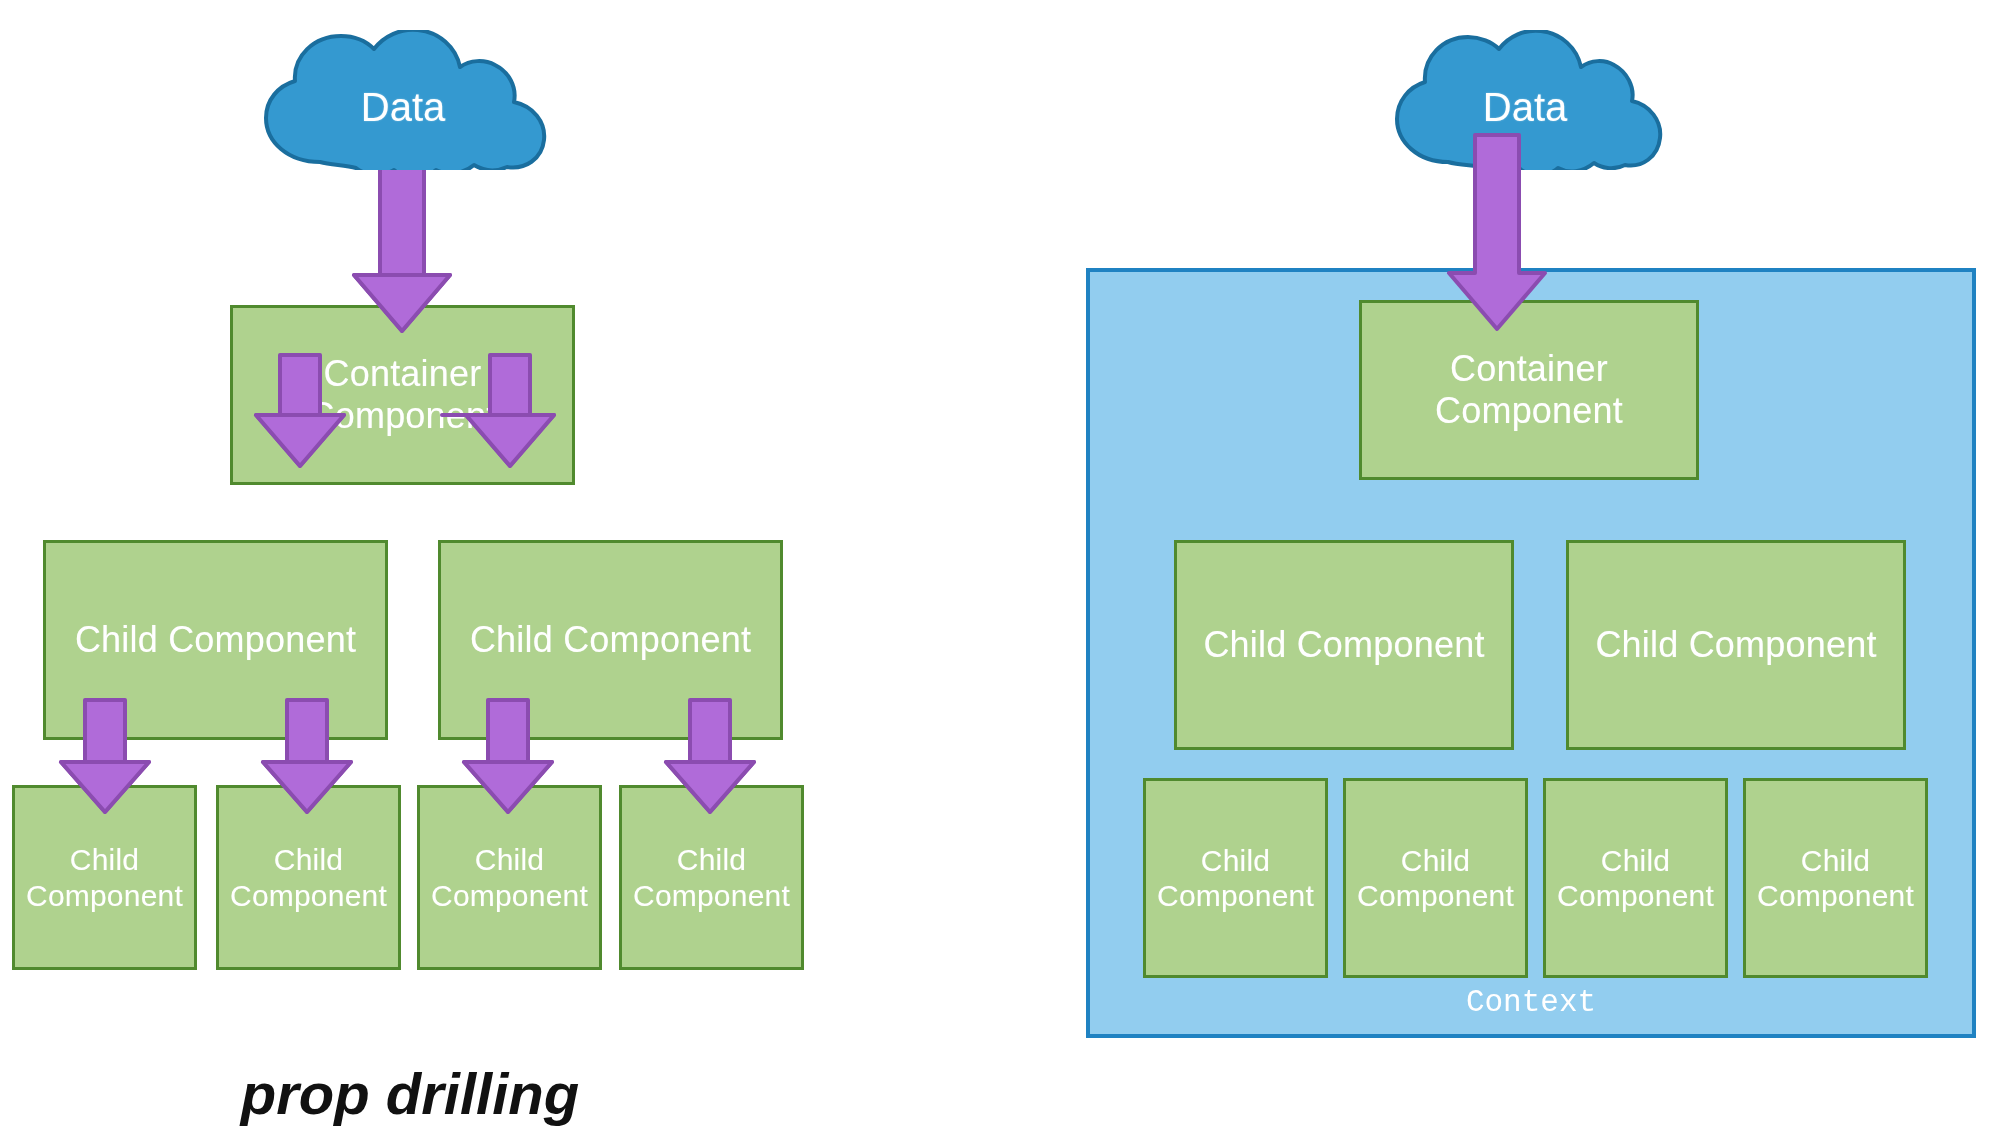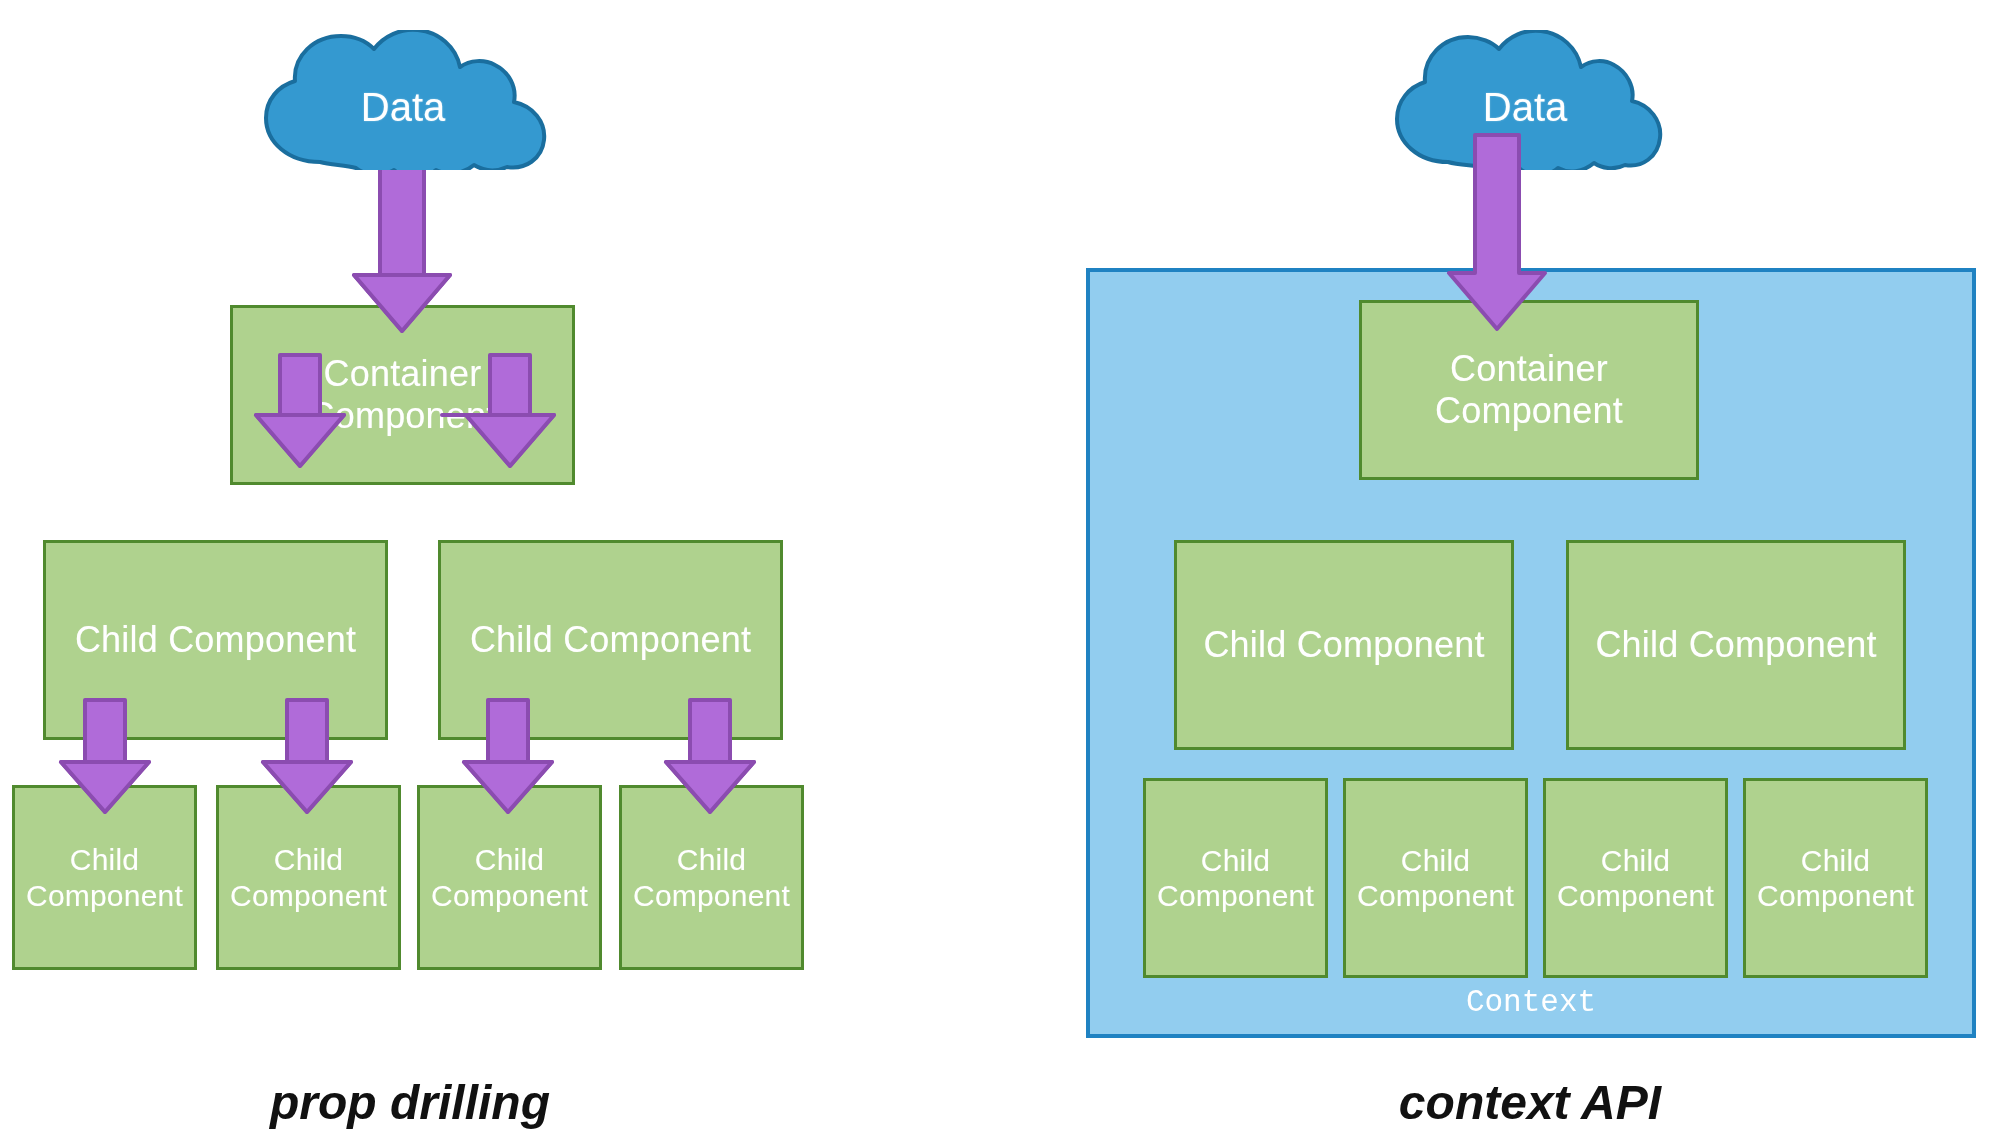--- a/index.html
+++ b/index.html
@@ -77,28 +77,27 @@
     color: #ffffff;
     font-size: 40px;
     white-space: nowrap;
     z-index: 6;
     text-shadow: 0 0 2px rgba(255,255,255,0.4);
   }
 
   
   .caption {
     position: absolute;
-    font-size: 48px;
+    font-size: 58px;
     font-style: italic;
     font-weight: bold;
     color: #111111;
     white-space: nowrap;
     text-align: center;
     z-index: 7;
-    margin-top: 15px;
   }
 </style>
 </head>
 <body>
 
 <div class="stage">
 
   <svg class="arrow-layer" style="left:0px; top:0px; width:840px; height:1010px;" viewBox="0 0 840 1010">
     <defs>
       
@@ -247,15 +246,14 @@
     <span class="label">Child
 Component</span>
   </div>
   <div class="box fs-30" style="left:1743px; top:778px; width:185px; height:200px;">
     <span class="label">Child
 Component</span>
   </div>
 
   <div class="context-label" style="left:1086px; top:985px; width:890px; text-align:center;">Context</div>
 
-  <div class="caption" style="left:1250px; top:1060px; width:560px;">context API</div>
 
 </div>
 
 </body></html>

